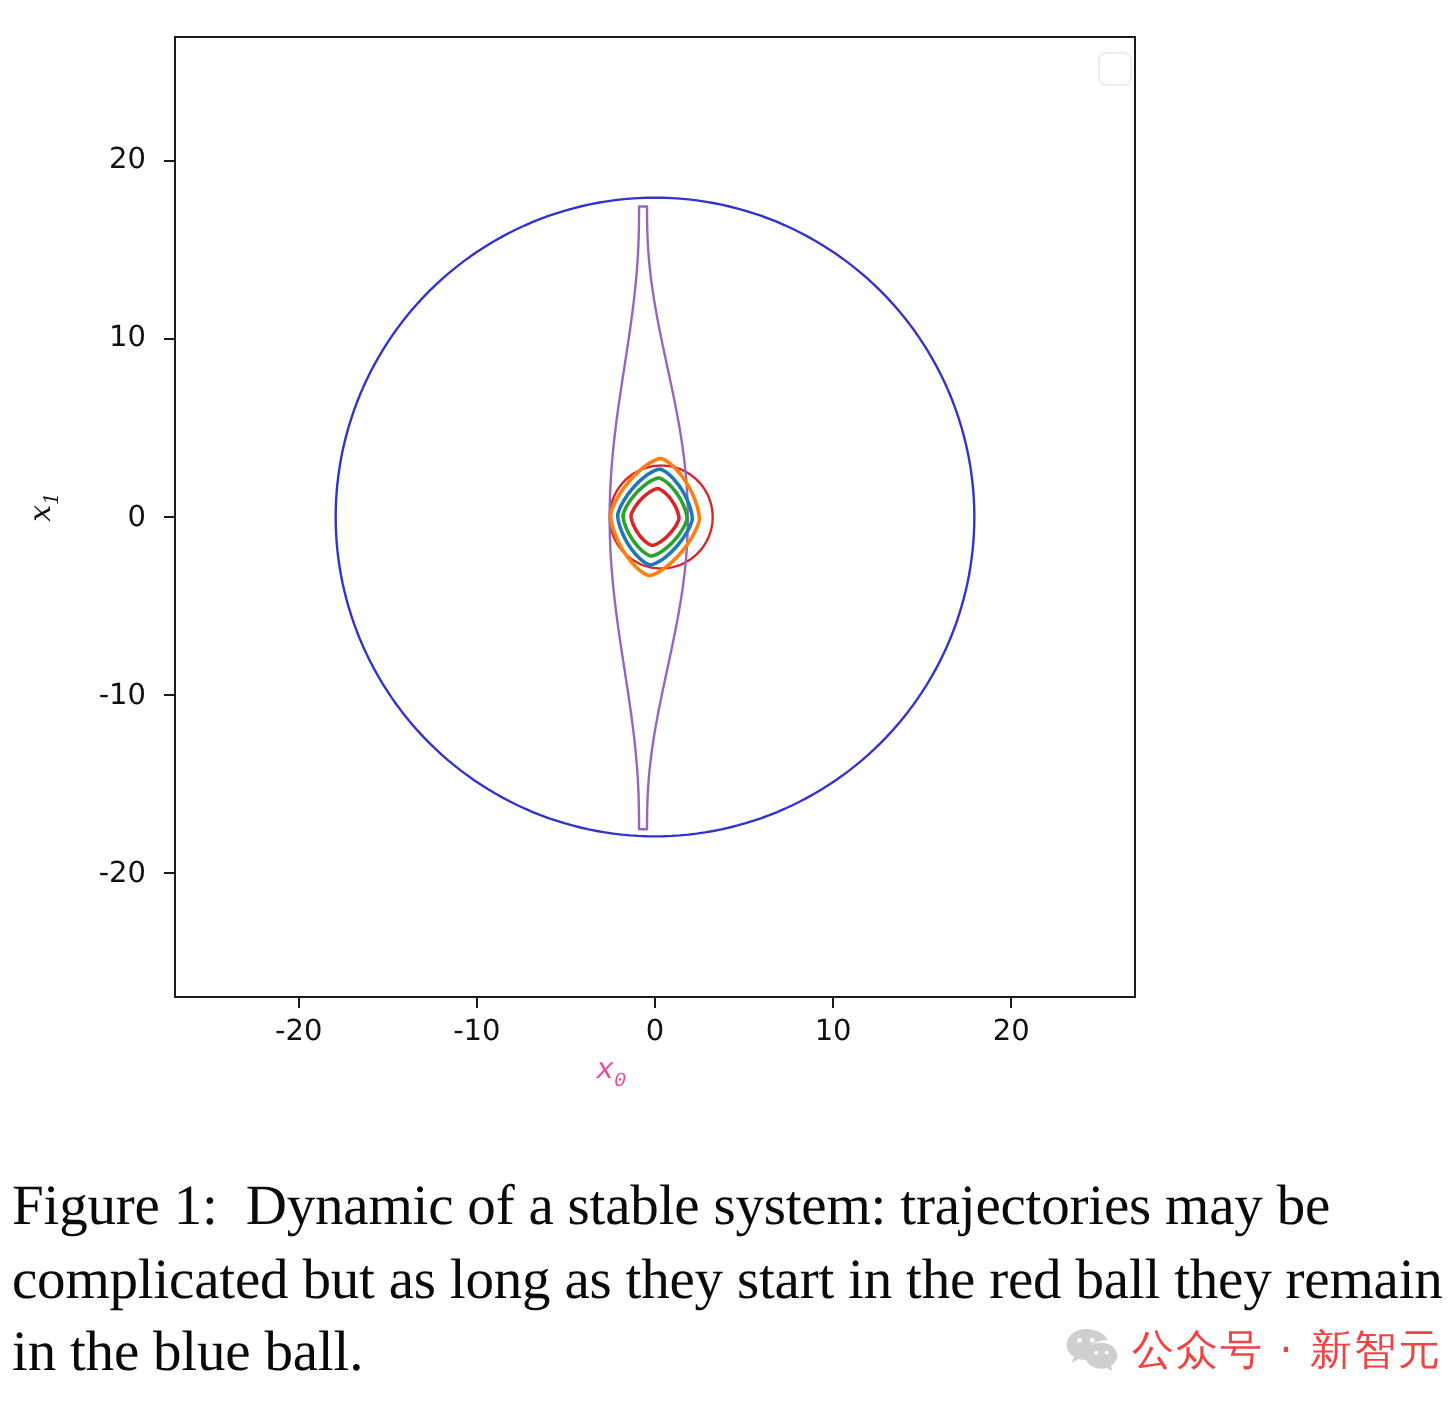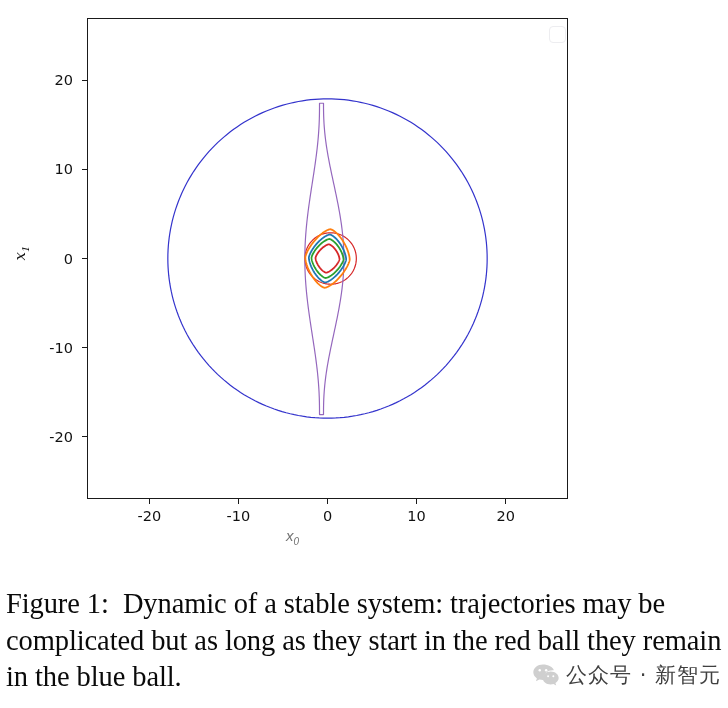--- a/index.html
+++ b/index.html
@@ -61,23 +61,23 @@
     position:absolute;left:14px;top:243px;
     font-family:"DejaVu Serif", serif;
     font-style:italic;font-size:15px;color:#111;
     transform:rotate(-90deg);
     transform-origin:center center;
     white-space:nowrap;
   }
   #ylabel sub, #xlabel sub{font-size:10px;font-style:italic;}
 
   #xlabel{
-    position:absolute;left:286px;top:527px;
-    font-family:Liberation Sans, sans-serif;
-    font-style:italic;font-size:15px;color:#737373;
+    position:absolute;left:298px;top:527px;
+    font-family:Liberation Mono, monospace;
+    font-style:italic;font-size:15px;color:#ec4899;
     white-space:nowrap;
   }
 
   
   #caption{
     position:absolute;
     left:6px;top:586px;width:716px;
     font-family:"Liberation Serif", "DejaVu Serif", serif;
     font-size:28.5px;
     line-height:36.5px;
@@ -90,21 +90,21 @@
   
   #watermark{
     position:absolute;
     left:533px;top:661px;
     display:flex;align-items:center;gap:7px;
     opacity:1;
   }
   #wechat-icon{width:26px;height:22px;display:block;}
   #watermark-text{
     font-family:"DejaVu Sans", sans-serif;
-    font-size:21px;color:#404040;white-space:nowrap;
+    font-size:21px;color:#ef4444;white-space:nowrap;
     letter-spacing:1px;
   }
 </style>
 </head>
 <body>
 
 <div id="figure">
 
   <div id="plot-frame">
     <svg id="plot-svg" viewBox="0 0 481 481" preserveAspectRatio="none">

